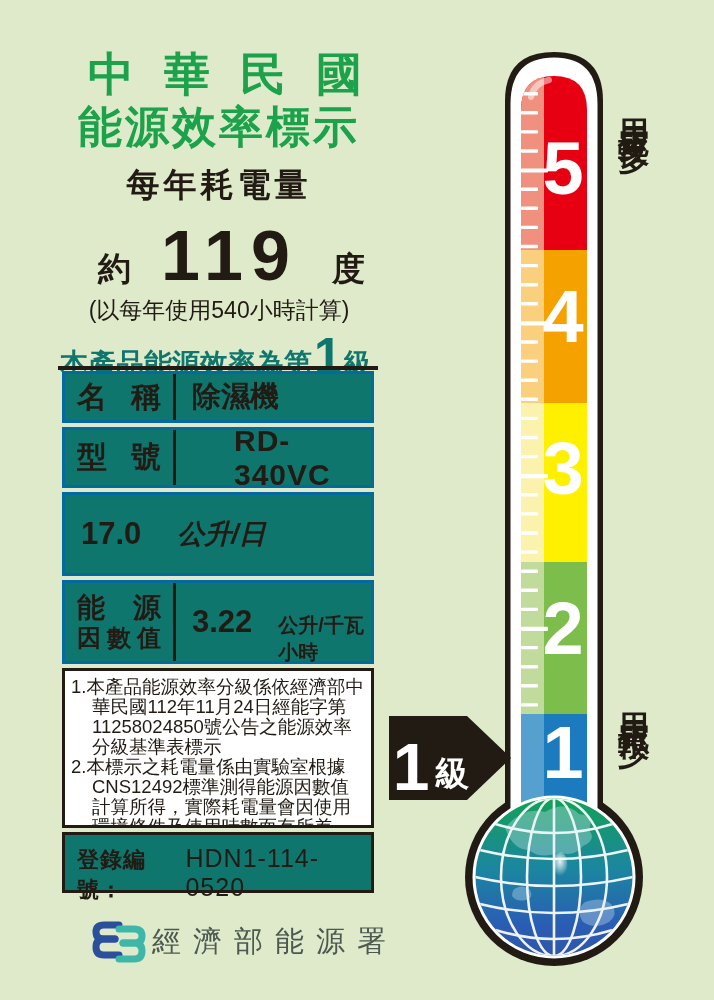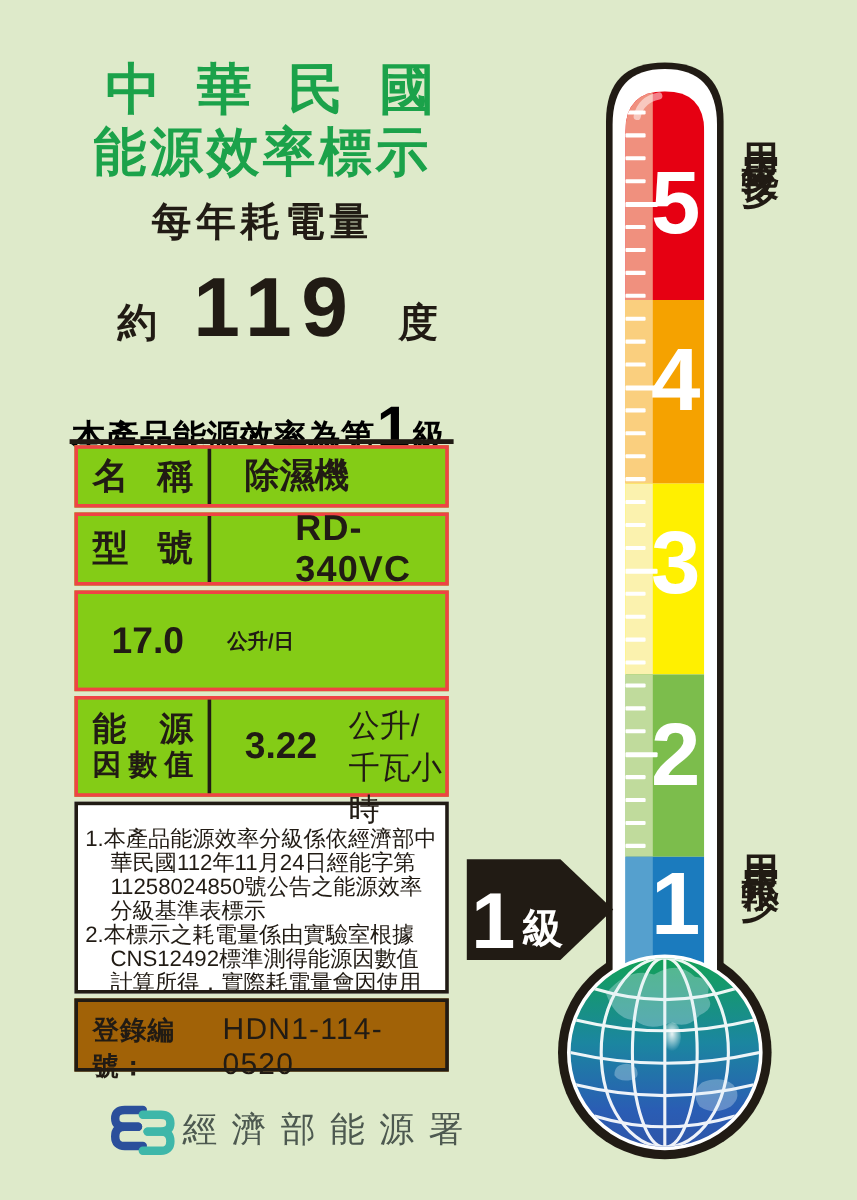--- a/index.html
+++ b/index.html
@@ -15,46 +15,46 @@
           color:#1BA24A;letter-spacing:30px;text-indent:30px;white-space:nowrap;}
   .title2{left:58px;top:98px;width:322px;text-align:center;font-size:44px;font-weight:bold;
           color:#1BA24A;letter-spacing:3px;white-space:nowrap;}
   .subtitle{left:58px;top:163px;width:322px;text-align:center;font-size:33px;font-weight:bold;
           color:#211B14;letter-spacing:4px;}
   .consumption{left:60px;top:216px;width:322px;display:flex;align-items:baseline;padding-left:38px;box-sizing:border-box;color:#211B14;}
   .consumption .prefix{font-size:33px;font-weight:600;}
   .consumption .big{font-size:70px;font-weight:bold;letter-spacing:8px;margin-left:30px;}
   .consumption .unit{font-size:33px;font-weight:600;margin-left:34px;}
   .basis{left:58px;top:295px;width:322px;text-align:center;font-size:23px;font-weight:500;color:#211B14;}
-  .gradeline{left:60px;top:327px;width:322px;display:flex;align-items:baseline;color:#000000;white-space:nowrap;}
+  .gradeline{left:60px;top:327px;width:322px;display:flex;align-items:baseline;color:#0f766e;white-space:nowrap;}
   .gradeline .pre,.gradeline .suf{font-size:28px;font-weight:600;}
   .gradeline .val{font-size:50px;font-weight:bold;margin:0 2px;}
   .underline{left:58px;top:366px;width:320px;height:4px;background:#211B14;}
   
   .spec{left:62px;top:371px;width:312px;}
-  .row{box-sizing:border-box;border:3px solid #ef4444;background:#84cc16;margin-bottom:4px;display:flex;}
+  .row{box-sizing:border-box;border:3px solid #0369a1;background:#0f766e;margin-bottom:4px;display:flex;}
   .labelcell{box-sizing:border-box;width:111px;border-right:3px solid #211B14;
              padding:0 12px;display:flex;flex-direction:column;justify-content:center;color:#211B14;}
-  .valuecell{flex:1;display:flex;align-items:center;padding-left:28px;color:#211B14;}
+  .valuecell{flex:1;display:flex;align-items:center;padding-left:16px;color:#211B14;}
   .jlabel{text-align:justify;text-align-last:justify;}
   .r1{height:52px;} .r2{height:61px;} .r3{height:84px;} .r4{height:84px;}
   .lbl-single{font-size:30px;font-weight:600;}
   .lbl-a{font-size:28px;font-weight:600;line-height:1.2;}
   .lbl-b{font-size:24px;font-weight:600;line-height:1.2;}
   .v-name{font-size:29px;font-weight:600;}
   .v-model{font-size:30px;font-weight:bold;letter-spacing:1px;margin-left:42px;}
   .v-num{font-size:31px;font-weight:bold;}
-  .v-unit{font-size:17px;font-weight:600;margin-left:36px;}
-  .v-unit-sm{font-size:26px;font-weight:400;margin-left:26px;margin-top:34px;}
+  .v-unit{font-size:27px;font-weight:600;margin-left:36px;font-style:italic;}
+  .v-unit-sm{font-size:20px;font-weight:700;margin-left:26px;margin-top:34px;}
   .valuecell.baseline{align-items:baseline;padding-top:0;align-items:center;}
   .notesrow{box-sizing:border-box;border:3px solid #211B14;background:#FFFFFF;margin-bottom:4px;
-            height:160px;padding:18px 5px 0 6px;color:#211B14;overflow:hidden;}
+            height:160px;padding:6px 5px 0 6px;color:#211B14;overflow:hidden;}
   .note{margin:0;font-size:18.5px;line-height:1.08;font-weight:500;
         padding-left:21px;text-indent:-21px;}
-  .regrow{box-sizing:border-box;border:3px solid #211B14;background:#a16207;
+  .regrow{box-sizing:border-box;border:3px solid #211B14;background:#0f766e;
           height:61px;display:flex;align-items:baseline;padding:9px 10px 0 12px;color:#211B14;}
   .reg-label{font-size:22px;font-weight:600;letter-spacing:1px;}
   .reg-value{font-size:25px;font-weight:normal;letter-spacing:1px;margin-left:4px;}
   
   .agency{left:152px;top:922px;font-size:29px;letter-spacing:12px;color:#4D5950;font-weight:500;white-space:nowrap;}
   
   .vlabel{writing-mode:vertical-rl;text-orientation:upright;font-size:31px;letter-spacing:8px;
           color:#211B14;font-weight:600;}
   .vl-top{left:612px;top:94px;}
   .vl-bottom{left:612px;top:688px;}
@@ -72,20 +72,21 @@
 
   <div class="abs title1">中華民國</div>
   <div class="abs title2">能源效率標示</div>
   <div class="abs subtitle">每年耗電量</div>
 
   <div class="abs consumption">
     <span class="prefix">約</span>
     <span class="big">119</span>
     <span class="unit">度</span>
   </div>
+  <div class="abs basis">(以每年使用540小時計算)</div>
 
   <div class="abs gradeline">
     <span class="pre">本產品能源效率為第</span>
     <span class="val">1</span>
     <span class="suf">級</span>
   </div>
   <div class="abs underline"></div>
 
   <div class="abs spec">
     <div class="row r1">

